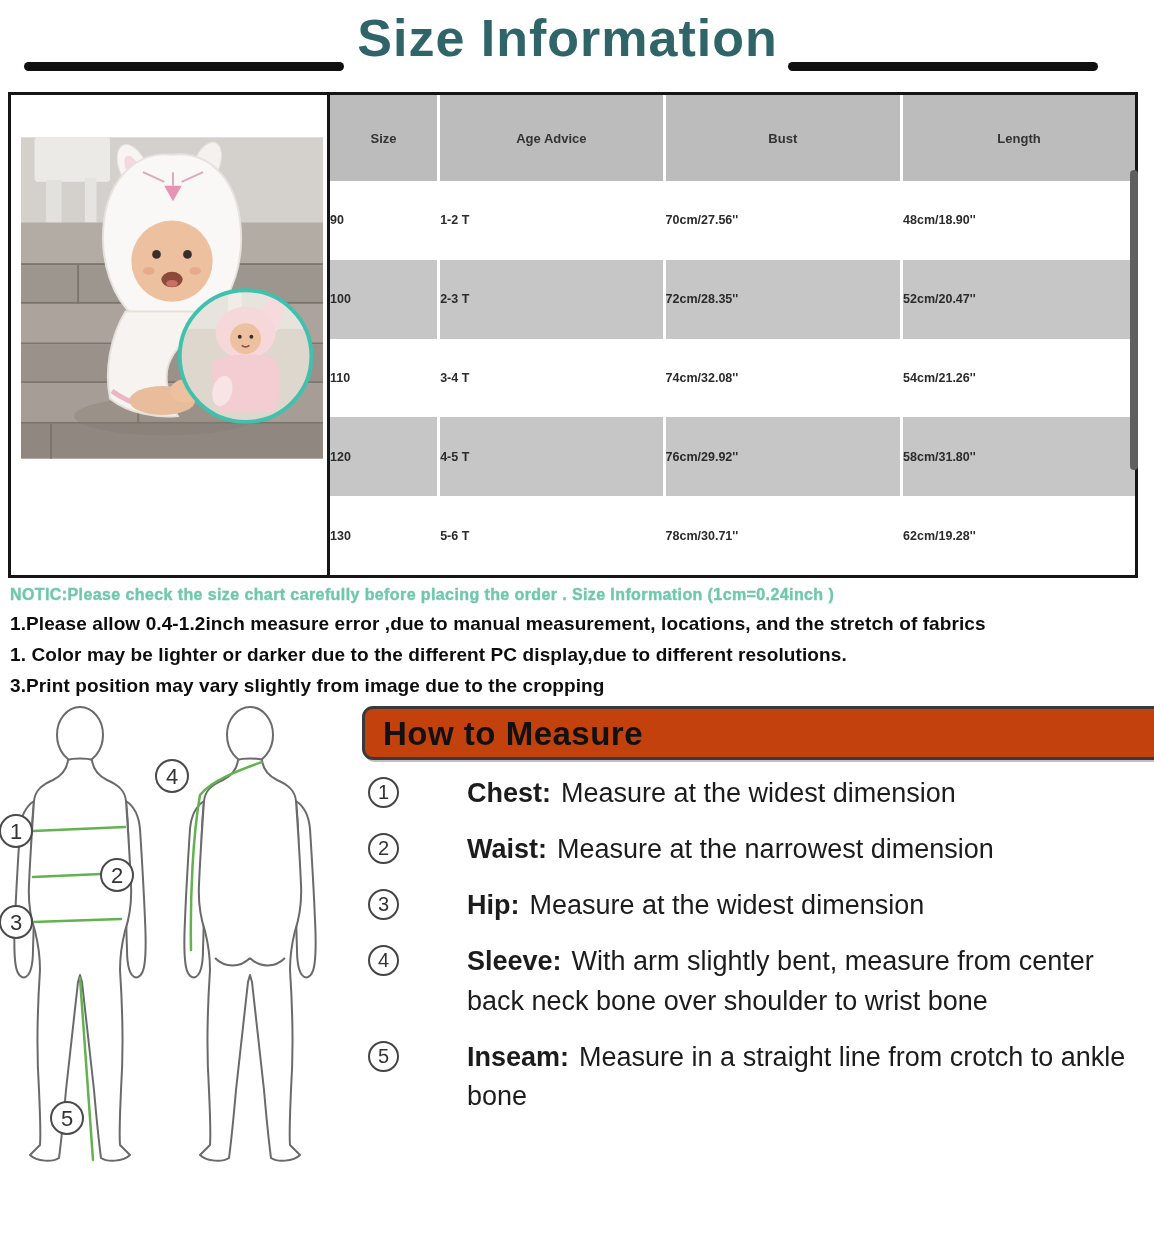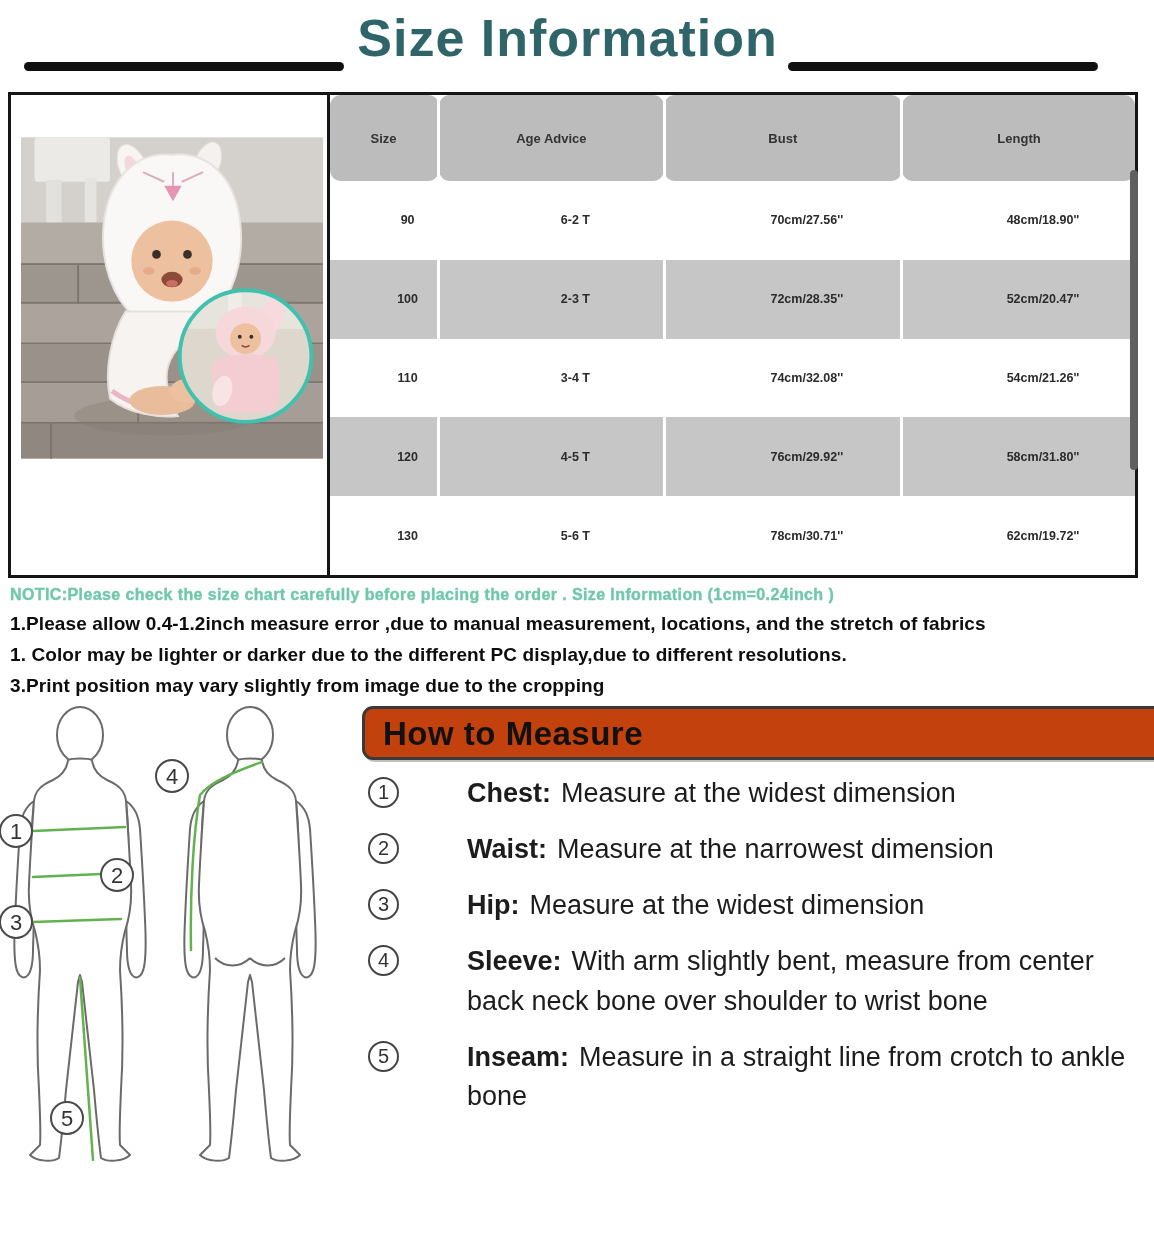--- a/index.html
+++ b/index.html
@@ -20,26 +20,26 @@
   .board {
     position:absolute; left:8px; top:92px; width:1130px; height:486px;
     border:3px solid #151515; display:flex; background:#fff;
   }
   .photo-panel { position:relative; width:319px; border-right:3px solid #151515; background:#fff; }
   .photo-panel svg { position:absolute; left:10px; top:38px; }
   .table-wrap { flex:1; }
   table.size-table { width:100%; height:100%; border-collapse:collapse; table-layout:fixed; }
   .size-table th {
     height:86px; background:#bcbcbc; font-size:13px; font-weight:bold; color:#333;
-    border-right:3px solid #fff; text-align:center;border-radius:11px;
+    border-right:3px solid #fff; text-align:center;
   }
   .size-table th:last-child, .size-table td:last-child { border-right:none; }
   .size-table td {
     height:78px; font-size:12.5px; font-weight:bold; color:#2b2b2b;
-    text-align:center; border-right:3px solid #fff; background:#fff;padding-left:48px;
+    text-align:left; border-right:3px solid #fff; background:#fff;
   }
   .size-table col.c1{width:13.5%} .size-table col.c2{width:28%}
   .size-table col.c3{width:29.5%} .size-table col.c4{width:29%}
   .size-table tbody tr:nth-of-type(even) td { background:#c6c6c6; }
   .scroll-thumb {
     position:absolute; left:1130px; top:170px; width:8px; height:300px;
     background:#5f5f5f; border-radius:4px; z-index:5;
   }
   
   .notice { position:absolute; left:10px; top:586px; width:1136px; }
@@ -165,21 +165,21 @@
             <th>Size</th>
             <th>Age Advice</th>
             <th>Bust</th>
             <th>Length</th>
           </tr>
         </thead>
         <tbody>
 
             <tr>
               <td>90</td>
-              <td>6-2 T</td>
+              <td>1-2 T</td>
               <td>70cm/27.56''</td>
               <td>48cm/18.90''</td>
             </tr>
 
             <tr>
               <td>100</td>
               <td>2-3 T</td>
               <td>72cm/28.35''</td>
               <td>52cm/20.47''</td>
             </tr>
@@ -195,21 +195,21 @@
               <td>120</td>
               <td>4-5 T</td>
               <td>76cm/29.92''</td>
               <td>58cm/31.80''</td>
             </tr>
 
             <tr>
               <td>130</td>
               <td>5-6 T</td>
               <td>78cm/30.71''</td>
-              <td>62cm/19.72''</td>
+              <td>62cm/19.28''</td>
             </tr>
           </tbody>
       </table>
     </div>
   </div>
 
   <div class="scroll-thumb"></div>
 
   <div class="notice">
     <div class="notice-headline">NOTIC:Please check the size chart carefully before placing the order . Size Information (1cm=0.24inch )</div>

